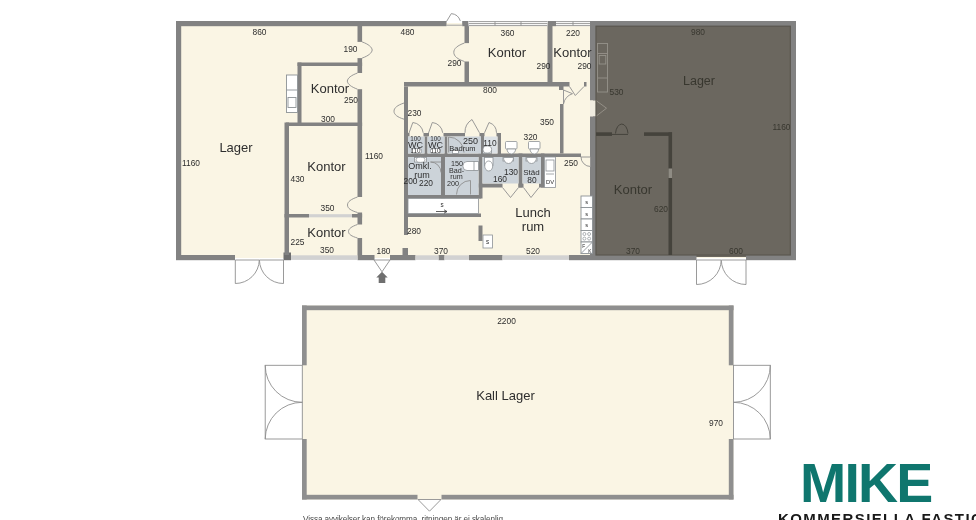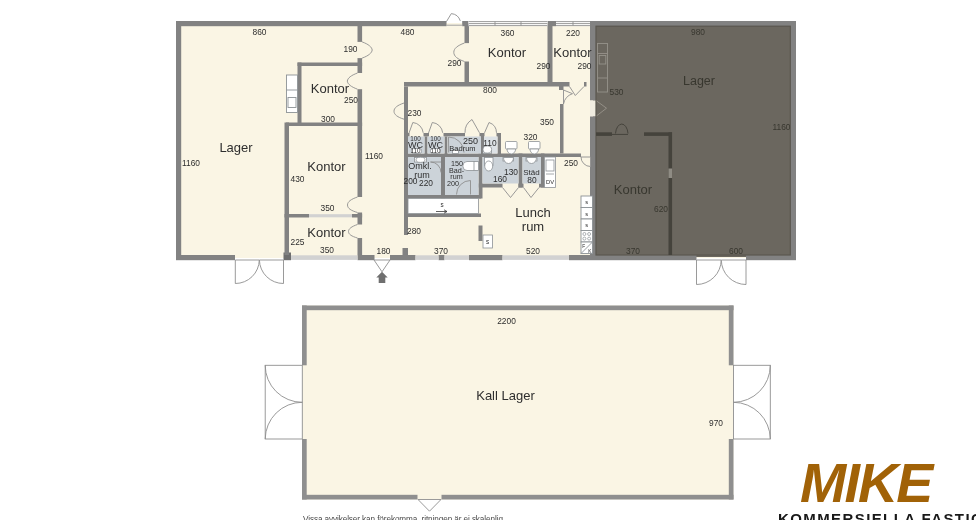--- a/index.html
+++ b/index.html
@@ -488,16 +488,16 @@
 <text x="506.5" y="323.5" class="dim">2200</text>
 
 <text x="716" y="425.5" class="dim">970</text>
 </g>
 </g>
 
 <text x="303" y="521.8" style="font-size:8.2px;fill:#4a4a4a;letter-spacing:-0.1px;">Vissa avvikelser kan förekomma, ritningen är ej skalenlig</text>
 </svg>
 
 
-<div style="position:absolute;left:800px;top:456px;font-family:'Liberation Sans',sans-serif;font-weight:bold;font-size:55.5px;letter-spacing:-1.8px;color:#a16207;line-height:1;font-style:italic;">MIKE</div>
+<div style="position:absolute;left:800px;top:456px;font-family:'Liberation Sans',sans-serif;font-weight:bold;font-size:55.5px;letter-spacing:-1.8px;color:#0f766e;line-height:1;">MIKE</div>
 
 <div style="position:absolute;left:778px;top:509.5px;font-family:'Liberation Sans',sans-serif;font-weight:bold;font-size:15px;letter-spacing:1.4px;color:#191919;white-space:nowrap;">KOMMERSIELLA FASTIGHETER</div>
 
 
 </body></html>

